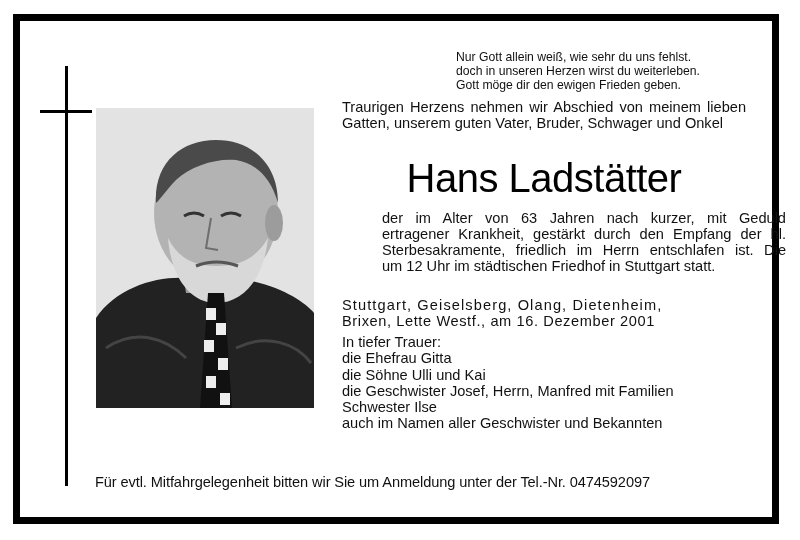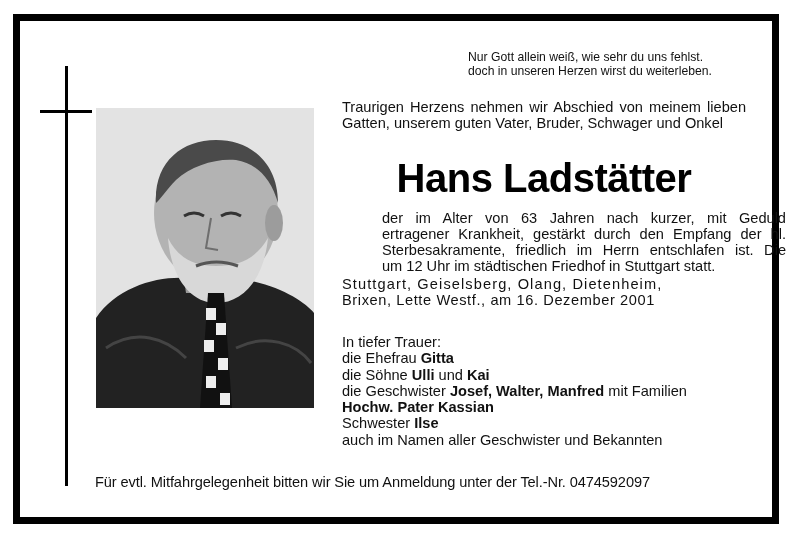--- a/index.html
+++ b/index.html
@@ -5,32 +5,32 @@
   html, body { margin:0; padding:0; background:#ffffff; }
   body { width:800px; height:540px; position:relative; overflow:hidden;
          font-family:"Liberation Sans", sans-serif; color:#111; }
   .frame { position:absolute; left:13px; top:14px; width:752px; height:496px;
            border:7px solid #000; background:#fff; }
   .cross-v { position:absolute; left:65px; top:66px; width:3px; height:420px; background:#000; }
   .cross-h { position:absolute; left:40px; top:110px; width:52px; height:3px; background:#000; }
   .photo { position:absolute; left:96px; top:108px; width:218px; height:300px;
            background:#e2e2e2; overflow:hidden; }
   .photo svg { display:block; }
-  .motto { position:absolute; left:456px; top:50px; font-size:12.2px; line-height:14px; color:#111;margin-left:12px; }
+  .motto { position:absolute; left:456px; top:50px; font-size:12.2px; line-height:14px; color:#111; }
   .intro { position:absolute; left:342px; top:99px; width:404px; font-size:14.6px; line-height:16px;
            text-align:justify; text-align-last:left; }
   .name { position:absolute; left:342px; top:150px; width:404px; text-align:center;
-          font-size:40px; font-weight:bold; letter-spacing:-0.5px; line-height:56px; color:#000; }
+          font-size:40px; font-weight:normal; letter-spacing:-0.5px; line-height:56px; color:#000; }
   .body-text { position:absolute; left:342px; top:210px; width:404px; font-size:14.6px; line-height:16px;
                text-align:justify; text-align-last:justify;margin-left:40px; }
   .body-text .last { text-align-last:left; }
-  .place { position:absolute; left:342px; top:276px; width:404px; font-size:14.6px; line-height:16px;
+  .place { position:absolute; left:342px; top:297px; width:404px; font-size:14.6px; line-height:16px;
            letter-spacing:1.1px; }
   .mourn { position:absolute; left:342px; top:334px; font-size:14.6px; line-height:16.3px; }
-  .mourn b { font-weight:bold; }
+  .mourn b { font-weight:normal; }
   .footer { position:absolute; left:95px; top:474px; font-size:14.6px; line-height:16px; letter-spacing:-0.1px; }
   .line { display:block; white-space:nowrap; }
   .jline { display:block; }
 </style>
 </head>
 <body>
 
 <div class="frame"></div>
 
 <div class="cross-v"></div>
@@ -65,20 +65,21 @@
     <rect x="108" y="232" width="10" height="12" fill="#eee"></rect>
     <rect x="122" y="250" width="10" height="12" fill="#eee"></rect>
     <rect x="110" y="268" width="10" height="12" fill="#eee"></rect>
     <rect x="124" y="285" width="10" height="12" fill="#eee"></rect>
   </svg>
 </div>
 
 <div class="motto">
   <span class="line">Nur Gott allein weiß, wie sehr du uns fehlst.</span>
   <span class="line">doch in unseren Herzen wirst du weiterleben.</span>
+  <span class="line">Gott möge dir den ewigen Frieden geben.</span>
 </div>
 
 <div class="intro">Traurigen Herzens nehmen wir Abschied von meinem lieben Gatten, unserem guten Vater, Bruder, Schwager und Onkel</div>
 
 <div class="name">Hans Ladstätter</div>
 
 <div class="body-text">
   <span class="jline">der im Alter von 63 Jahren nach kurzer, mit Geduld</span>
   <span class="jline">ertragener Krankheit, gestärkt durch den Empfang der hl.</span>
   <span class="jline">Sterbesakramente, friedlich im Herrn entschlafen ist. Die</span>
@@ -87,19 +88,18 @@
 
 <div class="place">
   <span class="line">Stuttgart, Geiselsberg, Olang, Dietenheim,</span>
   <span class="line" style="letter-spacing:0.6px">Brixen, Lette Westf., am 16. Dezember 2001</span>
 </div>
 
 <div class="mourn">
   <span class="line">In tiefer Trauer:</span>
   <span class="line"><span>die Ehefrau </span><b>Gitta</b></span>
   <span class="line"><span>die Söhne </span><b>Ulli</b><span> und </span><b>Kai</b></span>
-  <span class="line"><span>die Geschwister </span><b>Josef, Walter, Manfred</b><span> mit Familien</span></span>
-  <span class="line"><b>Hochw. Pater Kassian</b></span>
+  <span class="line"><span>die Geschwister </span><b>Josef, Herrn, Manfred</b><span> mit Familien</span></span>
   <span class="line"><span>Schwester </span><b>Ilse</b></span>
   <span class="line"><span>auch im Namen aller Geschwister und Bekannten</span></span>
 </div>
 
 <div class="footer">Für evtl. Mitfahrgelegenheit bitten wir Sie um Anmeldung unter der Tel.-Nr. 0474592097</div>
 
 </body></html>

